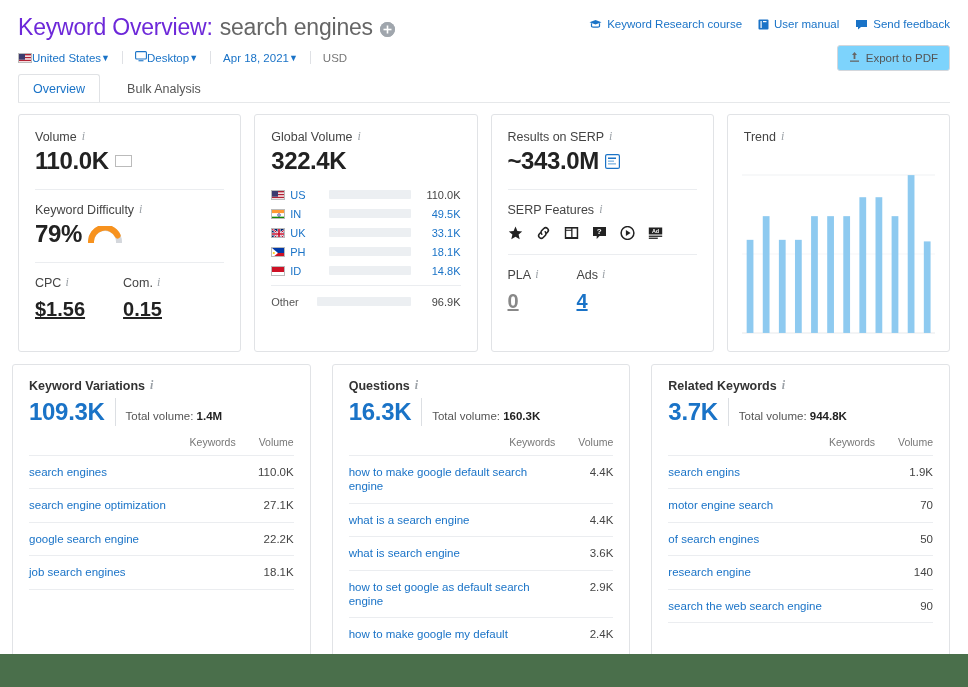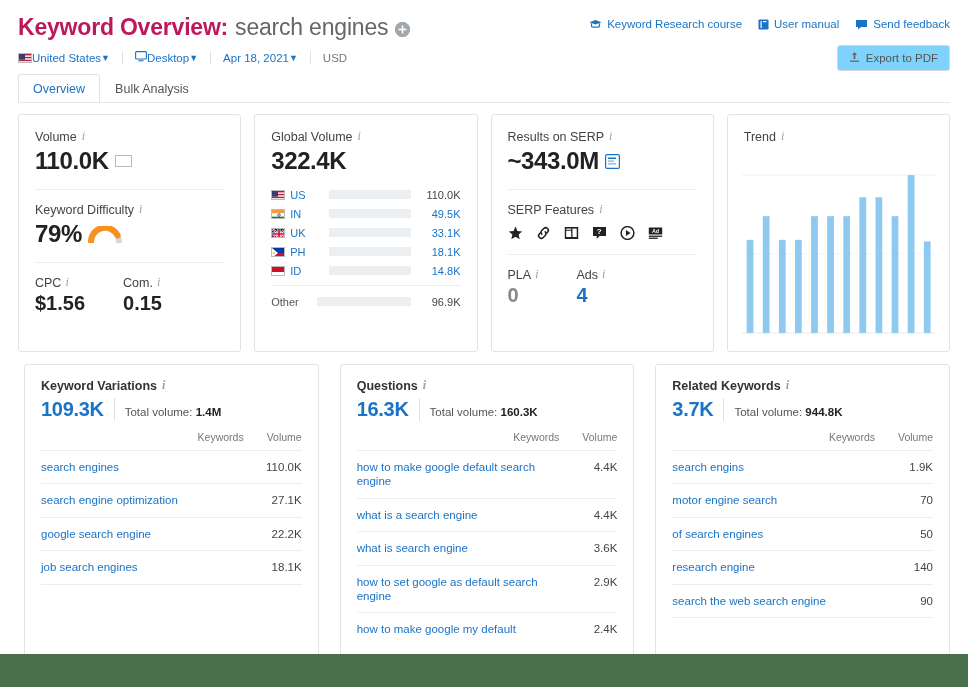--- a/index.html
+++ b/index.html
@@ -8,21 +8,21 @@
     background: #ffffff;
     font-family: "Liberation Sans", sans-serif;
     color: #222;
     overflow: hidden;
   }
   .page { position: relative; width: 968px; height: 687px; background:#fff; }
 
   
   .header { padding: 14px 18px 0 18px; position: relative; }
   .title-row { display:flex; align-items:center; gap:7px; }
-  .title-main { font-size: 23px; font-weight: 700; color:#be185d; letter-spacing:-0.2px; }
+  .title-main { font-size: 23px; font-weight: 400; color:#6d28d9; letter-spacing:-0.2px; }
   .title-kw { font-size: 23px; font-weight: 400; color:#666; letter-spacing:-0.2px; }
   .plus-icon {
     width:15px; height:15px; border-radius:50%; background:#a0a6ad;
     display:inline-flex; align-items:center; justify-content:center;
     color:#fff; font-size:13px; line-height:1; font-weight:700; margin-top:4px;
   }
   .plus-icon svg { display:block; }
 
   .hdr-links {
     position:absolute; right:18px; top:18px;
@@ -40,21 +40,21 @@
 
   
   .filters { display:flex; align-items:center; gap:0; padding:10px 18px 0 18px; font-size:11.5px; }
   .filter { display:flex; align-items:center; color:#1a73c7; cursor:pointer; padding-right:12px; }
   .filter.plain { color:#777; cursor:default; padding-left:12px; }
   .fsep { width:1px; height:13px; background:#dfe1e5; }
   .flag { width:14px; height:10px; display:inline-block; border:0.5px solid #bbb; position:relative; overflow:hidden; }
   .caret { font-size:9px; color:#1a73c7; }
 
   
-  .tabs { display:flex; align-items:flex-end; padding:10px 18px 0 18px; gap:0; }
+  .tabs { display:flex; align-items:flex-end; padding:10px 18px 0 18px; gap:12px; }
   .tab { padding:7px 14px; font-size:12.5px; color:#555; cursor:pointer; border:1px solid transparent; border-bottom:none; }
   .tab.active { color:#1a73c7; background:#fff; border-color:#e0e2e5; border-radius:3px 3px 0 0; }
   .tabline { height:1px; background:#e6e8ea; margin:0 18px; position:relative; top:-1px; }
 
   
   .cards { display:flex; gap:13px; padding:10px 18px 0 18px; }
   .card {
     border:1px solid #e1e3e6; border-radius:3px; background:#fff;
     padding:14px 16px 14px 16px; flex:1 1 0; min-width:0;
     height:238px; position:relative;
@@ -63,21 +63,21 @@
   .i-icon { font-style:italic; font-family:"Liberation Serif", serif; font-size:12px; color:#9aa0a6; cursor:pointer; }
   .big-num { font-size:24px; font-weight:700; color:#222; margin-top:3px; letter-spacing:-0.4px; display:flex; align-items:center; gap:6px; }
   .hr { height:1px; background:#ebedf0; margin:14px 0 12px 0; }
 
   
   .gauge { width:34px; height:17px; position:relative; overflow:hidden; }
   .gauge svg { display:block; }
 
   .twocol { display:flex; gap:38px; }
   .sub-lbl { font-size:12.5px; color:#444; display:flex; align-items:center; gap:4px; }
-  .sub-num { font-size:20px; font-weight:700; color:#222; margin-top:2px; }
+  .sub-num { font-size:20px; font-weight:700; color:#222; margin-top:8px;text-decoration:underline; }
   .sub-num.blue { color:#1a73c7; }
   .sub-num.gray { color:#888; }
 
   
   .gv-rows { margin-top:10px; }
   .gv-row { display:flex; align-items:center; height:19px; font-size:11px; }
   .gv-cc { width:58px; display:flex; align-items:center; gap:5px; color:#1a73c7; }
   .gv-cc.other { color:#555; width:46px; }
   .gv-track { flex:1; height:9px; background:#eceff2; border-radius:1px; position:relative; margin-right:8px; }
   .gv-fill { height:100%; border-radius:1px; background:#64b5f6; }
@@ -89,25 +89,25 @@
   
   .sf-icons { display:flex; gap:13px; margin-top:8px; align-items:center; }
   .sf-ic { width:15px; height:15px; display:flex; align-items:center; justify-content:center; cursor:pointer; }
   .sf-ic svg { display:block; }
 
   
   .trend-wrap { position:absolute; left:14px; right:14px; top:50px; bottom:14px; }
   .trend-svg { width:100%; height:100%; display:block; }
 
   
-  .lists { display:flex; gap:21px; padding:12px 18px 0 24px; }
+  .lists { display:flex; gap:21px; padding:12px 18px 0 12px; }
   .lcard { border:1px solid #e1e3e6; border-radius:3px; background:#fff; flex:1 1 0; min-width:0; padding:13px 16px 0 16px; height:300px; overflow:hidden; }
   .lcard-title { font-size:12.5px; font-weight:700; color:#333; display:flex; align-items:center; gap:5px; }
   .lcard-nums { display:flex; align-items:baseline; gap:10px; margin-top:5px; }
-  .lcard-big { font-size:20px; font-weight:700; color:#1a73c7; letter-spacing:-0.3px; }
+  .lcard-big { font-size:24px; font-weight:700; color:#1a73c7; letter-spacing:-0.3px; }
   .lcard-div { width:1px; align-self:stretch; background:#dcdfe3; }
   .lcard-total { font-size:11.5px; color:#555; }
   .lcard-total b { color:#222; font-weight:700; }
 
   table.ltable { width:100%; border-collapse:collapse; margin-top:10px; font-size:11.5px; table-layout:fixed; }
   table.ltable th { font-weight:400; color:#777; font-size:10.5px; text-align:right; padding:0 0 7px 0; }
   table.ltable th.vol { text-align:right; width:58px; }
   table.ltable td { padding:9px 0; border-top:1px solid #ebedf0; vertical-align:top; line-height:1.25; }
   table.ltable td.kw a { color:#1a73c7; text-decoration:none; cursor:pointer; }
   table.ltable td.vol { text-align:right; color:#444; white-space:nowrap; }

